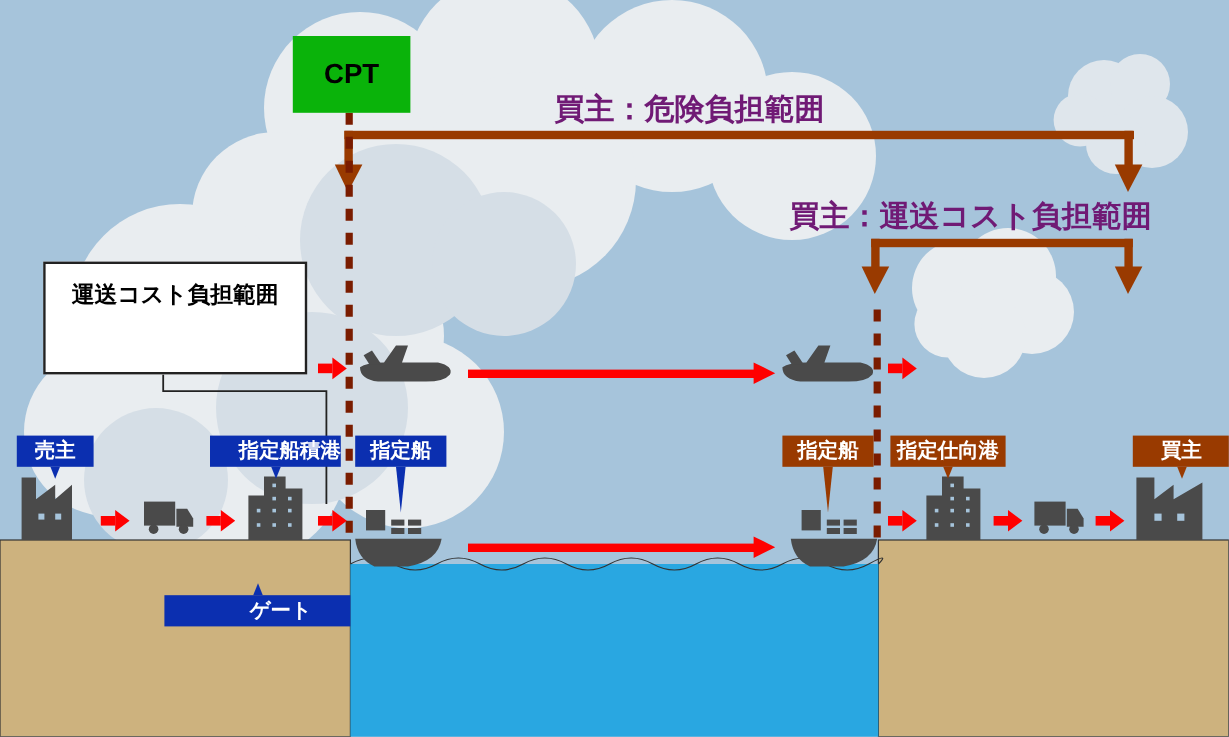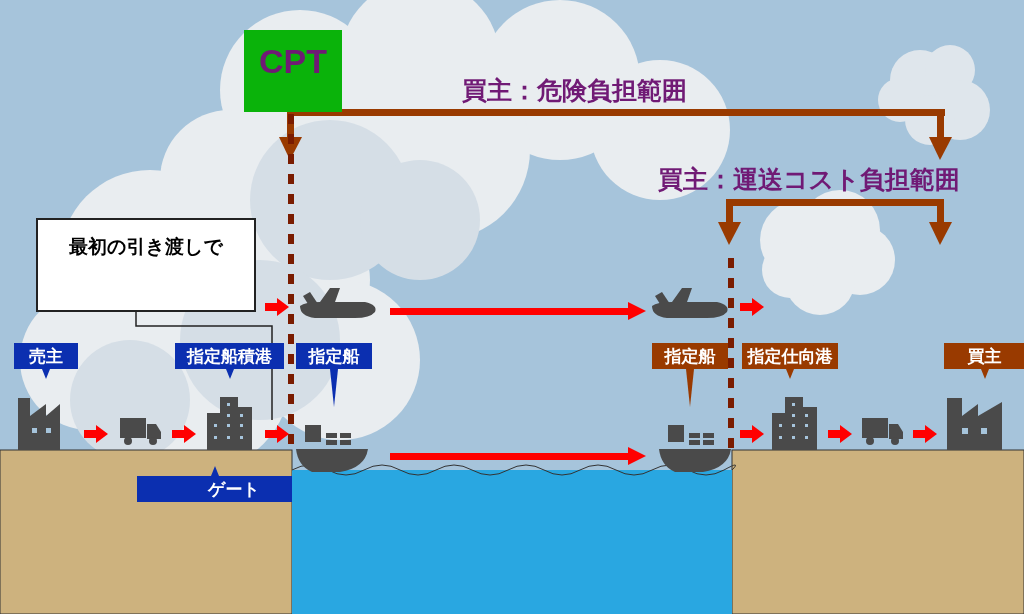--- a/index.html
+++ b/index.html
@@ -1,27 +1,27 @@
 <!DOCTYPE html>
 <html><head>
 <meta charset="utf-8">
 <style>
   html,body{margin:0;padding:0;}
   body{width:1024px;height:614px;overflow:hidden;background:#a6c4db;font-family:"DejaVu Sans","Liberation Sans",sans-serif;position:relative;}
   svg.scene{position:absolute;left:0;top:0;}
-  .tag{position:absolute;color:#fff;font-weight:bold;font-size:17px;line-height:26px;height:26px;text-align:center;white-space:nowrap;}
+  .tag{position:absolute;color:#fff;font-weight:bold;font-size:17px;line-height:26px;height:26px;text-align:center;white-space:nowrap;margin-top:20px;}
   .tag.blue{background:#0b2fb0;}
   .tag.brown{background:#993a00;}
   .tag::after{content:"";position:absolute;left:50%;top:26px;margin-left:-4px;border-left:4px solid transparent;border-right:4px solid transparent;}
   .tag.blue::after{border-top:10px solid #0b2fb0;}
   .tag.brown::after{border-top:10px solid #993a00;}
   .tag.blue.longtail::after{border-top:38px solid #0b2fb0;}
   .tag.brown.longtail::after{border-top:38px solid #993a00;}
   .tag.up::after{top:-10px;border-top:none;border-bottom:10px solid #0b2fb0;}
-  .cpt{position:absolute;left:244px;top:30px;width:98px;height:82px;background:#0ab30a;color:#701a75;font-size:34px;font-weight:bold;text-align:center;line-height:63px;font-family:"Liberation Sans",sans-serif;}
+  .cpt{position:absolute;left:244px;top:30px;width:98px;height:64px;background:#0ab30a;color:#000000;font-size:23px;font-weight:bold;text-align:center;line-height:63px;font-family:"Liberation Sans",sans-serif;}
   .range-label{position:absolute;color:#701a75;font-weight:bold;font-size:25px;white-space:nowrap;}
   .callout{position:absolute;left:36px;top:218px;width:220px;height:94px;background:#fff;border:2px solid #222;box-sizing:border-box;font-weight:bold;font-size:19px;line-height:40px;text-align:center;padding-top:6px;}
 </style>
 </head>
 <body>
 
 <svg class="scene" width="1024" height="614">
 
   <g fill="#e9edf0">
     <circle cx="300" cy="90" r="80"></circle>
@@ -204,23 +204,23 @@
     </g>
   </g>
 </svg>
 
 <div class="cpt">CPT</div>
 
 <div class="range-label" style="left:462px;top:74px;">買主：危険負担範囲</div>
 <div class="range-label" style="left:658px;top:163px;">買主：運送コスト負担範囲</div>
 
 <div class="callout">
-  <div>最初の引き渡しで</div>
+  <div>運送コスト負担範囲</div>
 </div>
 
 <div class="tag blue" style="left:14px;top:343px;width:64px;">売主</div>
-<div class="tag blue" style="left:175px;top:343px;width:109px;">指定船積港</div>
+<div class="tag blue" style="left:175px;top:343px;width:109px;text-align:right;">指定船積港</div>
 <div class="tag blue longtail" style="left:296px;top:343px;width:76px;">指定船</div>
 <div class="tag blue up" style="left:137px;top:476px;width:116px;padding-left:39px;">ゲート</div>
 
 <div class="tag brown longtail" style="left:652px;top:343px;width:76px;">指定船</div>
 <div class="tag brown" style="left:742px;top:343px;width:96px;">指定仕向港</div>
 <div class="tag brown" style="left:944px;top:343px;width:81px;">買主</div>
 
 </body></html>

